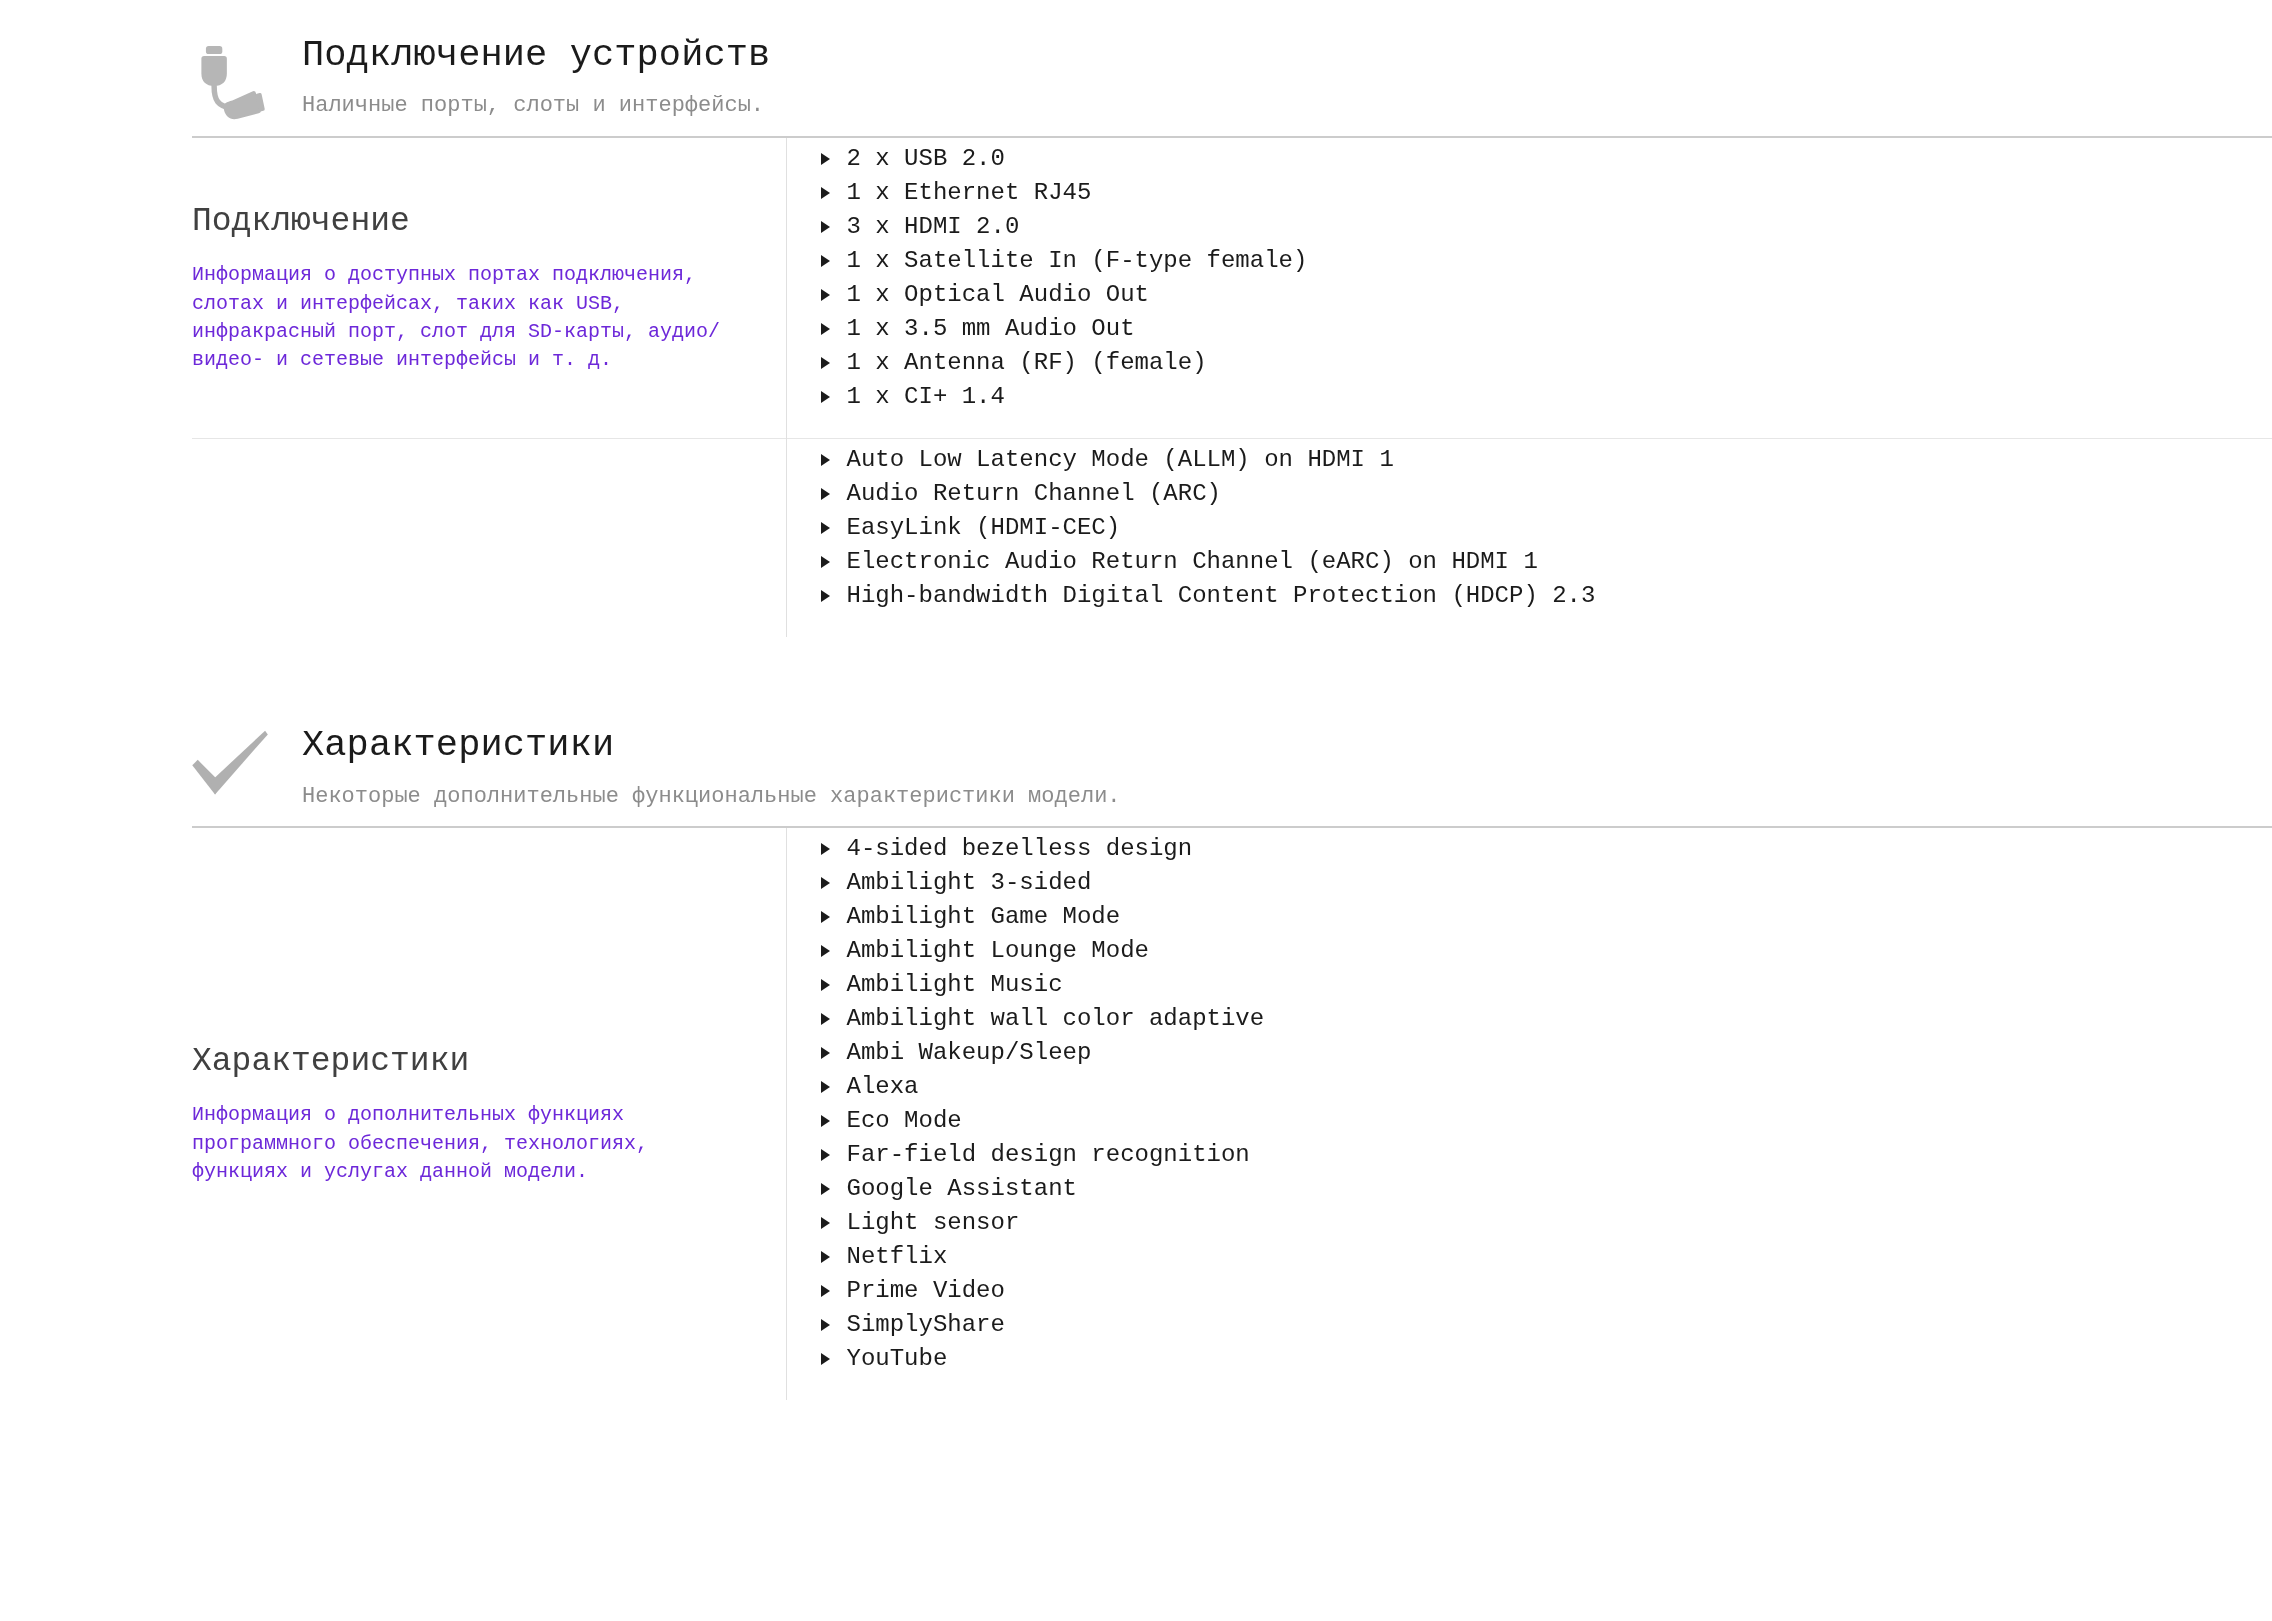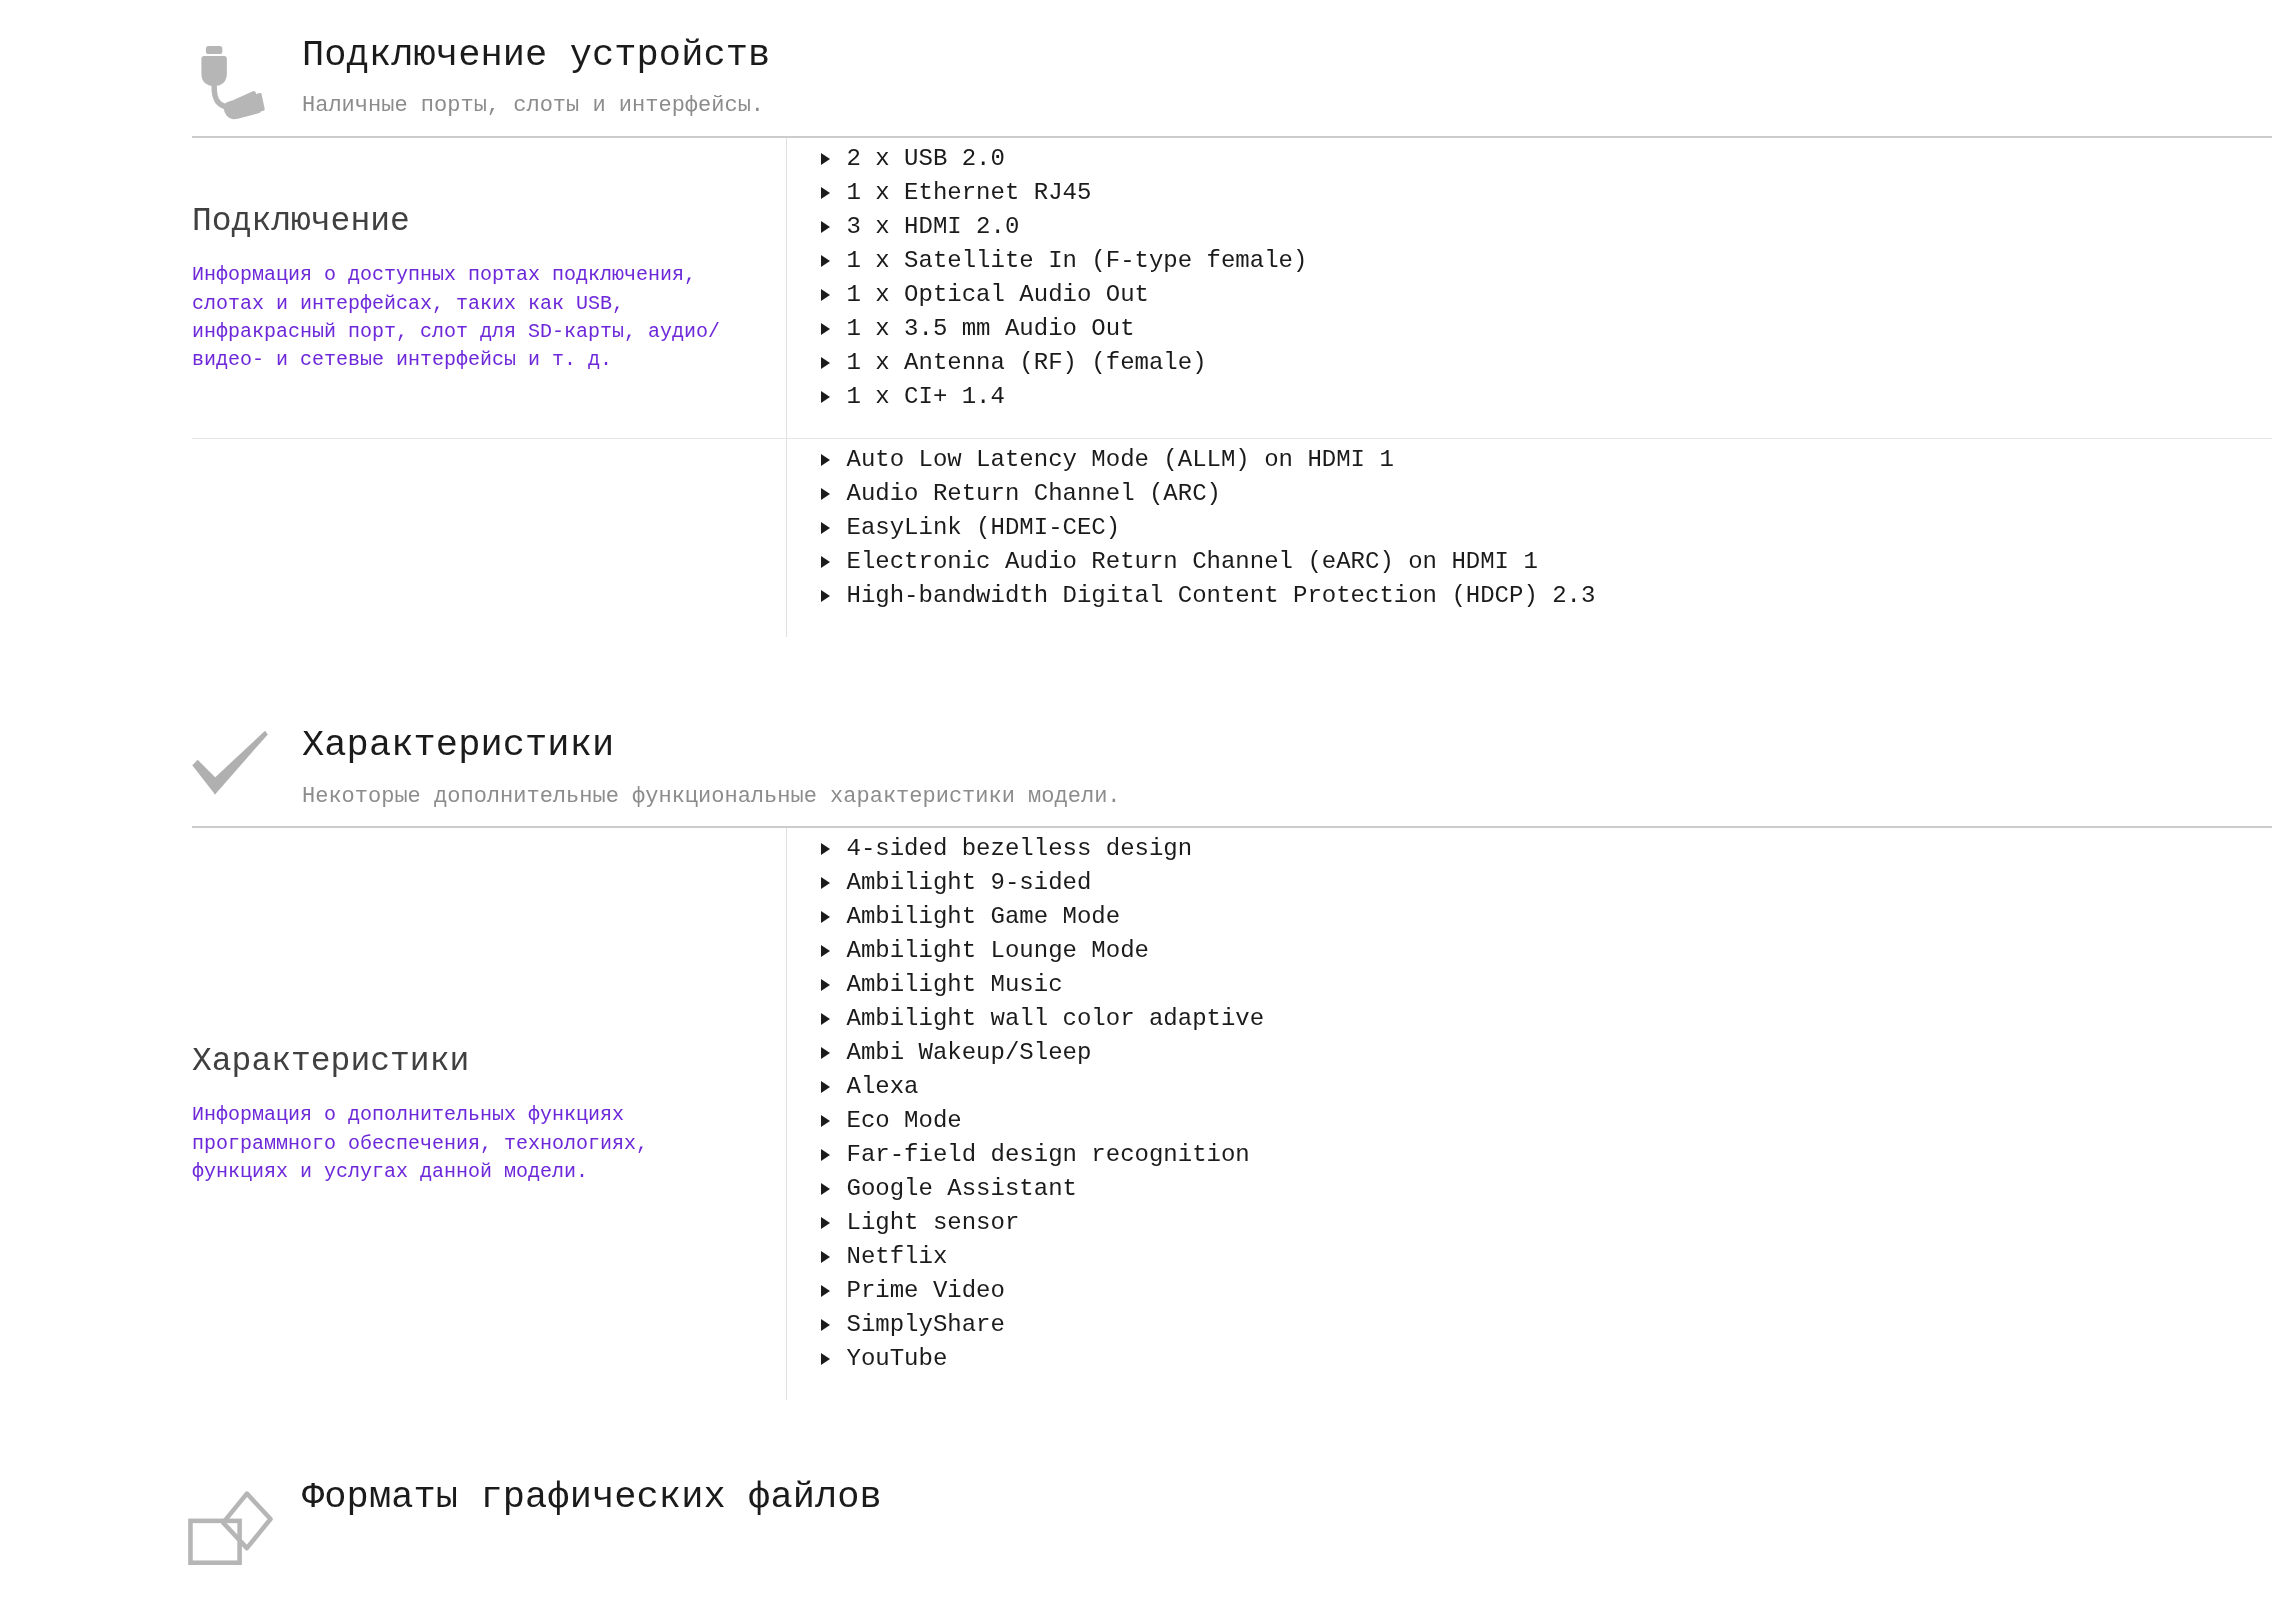--- a/index.html
+++ b/index.html
@@ -228,21 +228,21 @@
         <tr class="spec-row">
           <td class="spec-label">
             <div class="spec-label-inner">
               <div class="spec-label-title">Характеристики</div>
               <div class="spec-label-desc">Информация о дополнительных функциях программного обеспечения, технологиях, функциях и услугах данной модели.</div>
             </div>
           </td>
           <td class="spec-values">
             <ul class="value-list">
               <li class="value-item"><span class="tri"></span><span>4-sided bezelless design</span></li>
-              <li class="value-item"><span class="tri"></span><span>Ambilight 9-sided</span></li>
+              <li class="value-item"><span class="tri"></span><span>Ambilight 3-sided</span></li>
               <li class="value-item"><span class="tri"></span><span>Ambilight Game Mode</span></li>
               <li class="value-item"><span class="tri"></span><span>Ambilight Lounge Mode</span></li>
               <li class="value-item"><span class="tri"></span><span>Ambilight Music</span></li>
               <li class="value-item"><span class="tri"></span><span>Ambilight wall color adaptive</span></li>
               <li class="value-item"><span class="tri"></span><span>Ambi Wakeup/Sleep</span></li>
               <li class="value-item"><span class="tri"></span><span>Alexa</span></li>
               <li class="value-item"><span class="tri"></span><span>Eco Mode</span></li>
               <li class="value-item"><span class="tri"></span><span>Far-field design recognition</span></li>
               <li class="value-item"><span class="tri"></span><span>Google Assistant</span></li>
               <li class="value-item"><span class="tri"></span><span>Light sensor</span></li>
@@ -252,28 +252,15 @@
               <li class="value-item"><span class="tri"></span><span>YouTube</span></li>
             </ul>
           </td>
         </tr>
       </tbody>
     </table>
   </div>
 
   <div style="height:77px;"></div>
 
-  <div class="section">
-    <div class="section-head">
-      <span class="section-icon" style="top:1.8px;">
-        <svg viewBox="0 0 100 100" width="91" height="91" aria-hidden="true">
-          <rect x="6" y="46" width="54" height="46" fill="none" stroke="#b6b6b6" stroke-width="5"></rect>
-          <path d="M42 48 L68 16 L94 44 L68 76 Z" fill="none" stroke="#b6b6b6" stroke-width="5" stroke-linejoin="round"></path>
-        </svg>
-      </span>
-      <div class="section-titles">
-        <div class="section-title">Форматы графических файлов</div>
-      </div>
-    </div>
-  </div>
 
 </div>
 
 
 </body></html>

